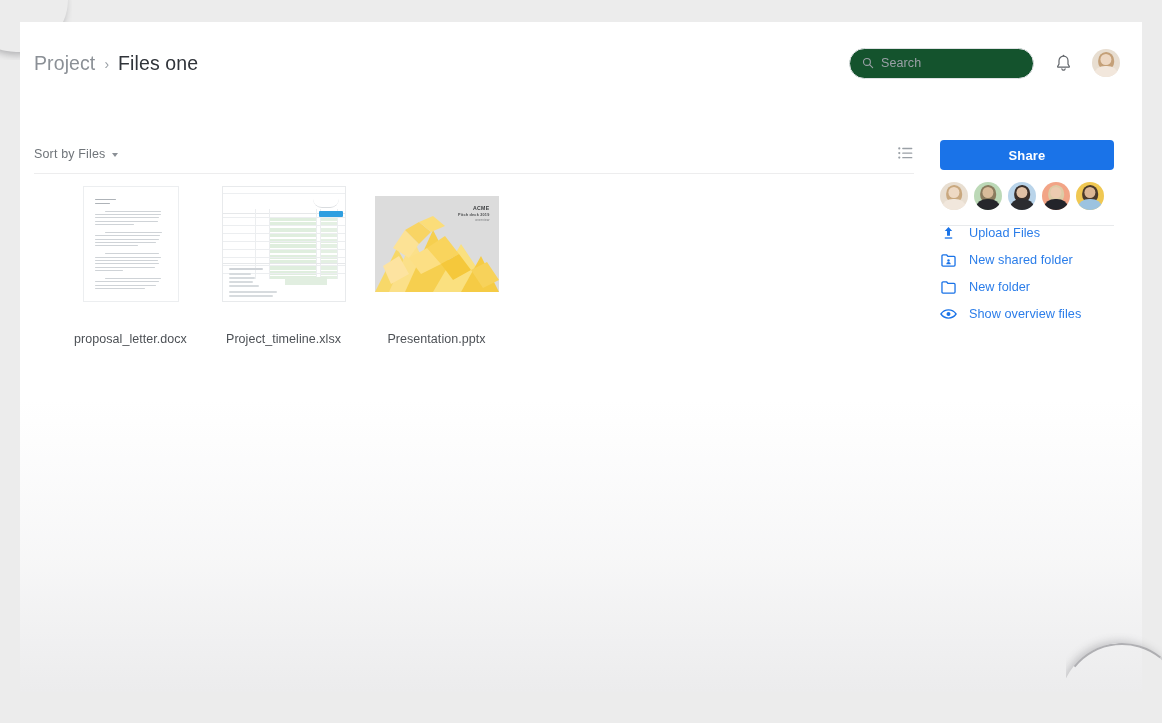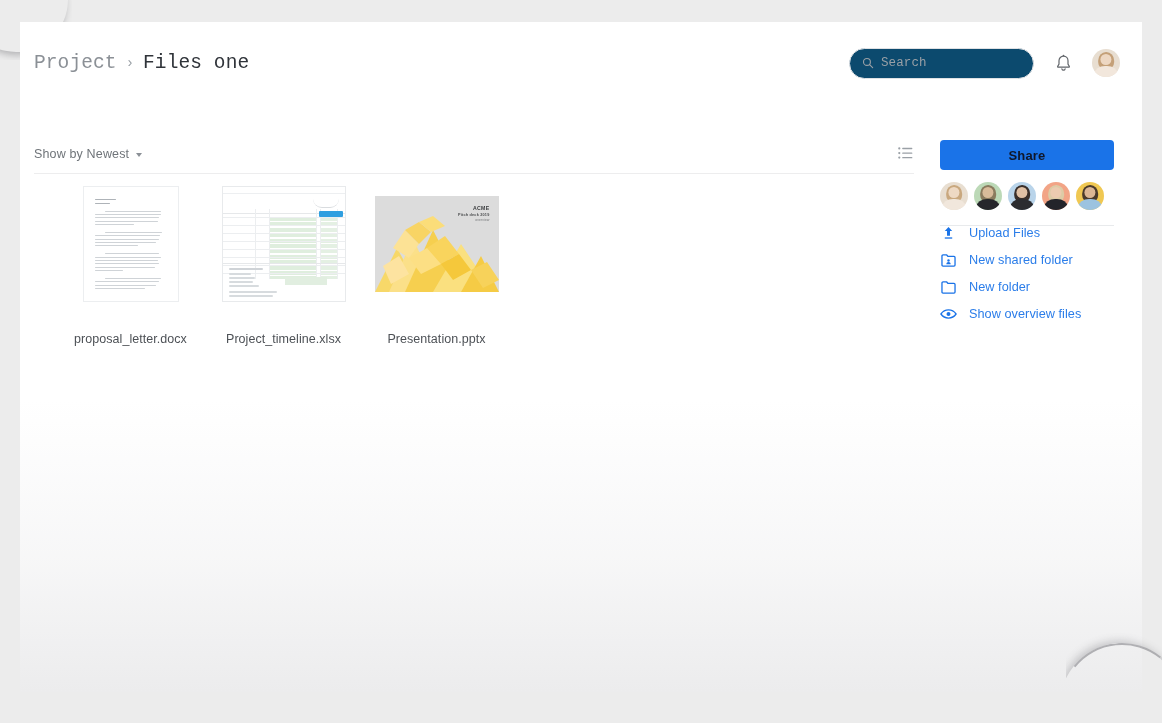--- a/index.html
+++ b/index.html
@@ -55,39 +55,38 @@
     background: linear-gradient(to bottom, rgba(255,255,255,0) 0%, rgba(240,240,241,0.55) 55%, rgba(236,236,237,1) 100%);
     pointer-events: none;
   }
 
   
   .header {
     position: absolute; left: 0; top: 0;
     width: 1122px; height: 82px;
     display: flex; align-items: center;
     padding: 0 22px 0 14px;
-    font-family: Liberation Mono, monospace;
   }
   .breadcrumb { display: flex; align-items: baseline; gap: 9px; }
   .bc-root {
     font-size: 19.5px; color: #8b9096; letter-spacing: .1px; font-weight: 400;
   }
   .bc-sep { font-size: 14px; color: #9aa0a6; position: relative; top: -1px; }
   .bc-current {
     font-size: 19.5px; color: #30343a; font-weight: 500; letter-spacing: .1px;
   }
   .header-right {
     margin-left: auto; display: flex; align-items: center; gap: 18px;
   }
   .search-box {
     width: 185px; height: 31px;
     border: 1px solid #dfe1e4; border-radius: 16px;
     display: flex; align-items: center; gap: 7px;
     padding: 12px 12px;
-    background: #0c4a6e;
+    background: #14532d;
   }
   .search-box .txt {
     font-size: 12.5px; color: #9aa0a6; letter-spacing: .1px;
   }
   .icon-svg { display: block; }
   .bell { width: 22px; height: 22px; display: flex; align-items: center; justify-content: center; }
   .avatar {
     border-radius: 50%; overflow: hidden; position: relative;
     flex: 0 0 auto;
   }
@@ -241,21 +240,21 @@
     width: 60px; height: 96px; background: #fafbfc;
     display: flex; align-items: center; justify-content: center;
   }
 
   
   .side {
     position: absolute; right: 28px; top: 118px; width: 174px;
   }
   .share-btn {
     width: 174px; height: 30px; background: #1a73e8; border-radius: 4px;
-    color: #0f172a; font-size: 13px; font-weight: 700; letter-spacing: .2px;
+    color: #ffffff; font-size: 13px; font-weight: 700; letter-spacing: .2px;
     display: flex; align-items: center; justify-content: center;
     border: none; cursor: pointer;
     font-family: "Liberation Sans", sans-serif;
   }
   .av-row { display: flex; gap: 6px; margin-top: 12px; }
   .av-row .avatar { width: 28px; height: 28px; }
   .side-divider { height: 1px; background: #e8eaec; margin: 15px 0 0 0; }
   .side-menu { display: flex; flex-direction: column; gap: 13px; }
   .side-item { display: flex; align-items: center; gap: 12px; cursor: pointer; }
   .side-item .ic { width: 17px; display: flex; align-items: center; justify-content: center; }
@@ -299,21 +298,21 @@
         <div class="avatar header-avatar" style="background:#e8ded1">
           <div class="av-hair" style="background:#c4a078"></div>
           <div class="av-head" style="background:#edd7c2"></div>
           <div class="av-body" style="background:#f2e7dc"></div>
         </div>
       </div>
     </div>
 
     <div class="toolbar">
       <div class="sort-ctl">
-        <span>Show by Newest</span>
+        <span>Sort by Files</span>
         <span class="caret"></span>
       </div>
       <div class="list-toggle">
         <svg class="icon-svg" width="15" height="13" viewBox="0 0 16 14">
           <circle cx="1.3" cy="1.6" r="1.2" fill="#9aa0a6"></circle>
             <rect x="4.4" y="0.9" width="11" height="1.5" rx=".7" fill="#9aa0a6"></rect>
           <circle cx="1.3" cy="6.5" r="1.2" fill="#9aa0a6"></circle>
             <rect x="4.4" y="5.8" width="11" height="1.5" rx=".7" fill="#9aa0a6"></rect>
           <circle cx="1.3" cy="11.4" r="1.2" fill="#9aa0a6"></circle>
             <rect x="4.4" y="10.7" width="11" height="1.5" rx=".7" fill="#9aa0a6"></rect>

